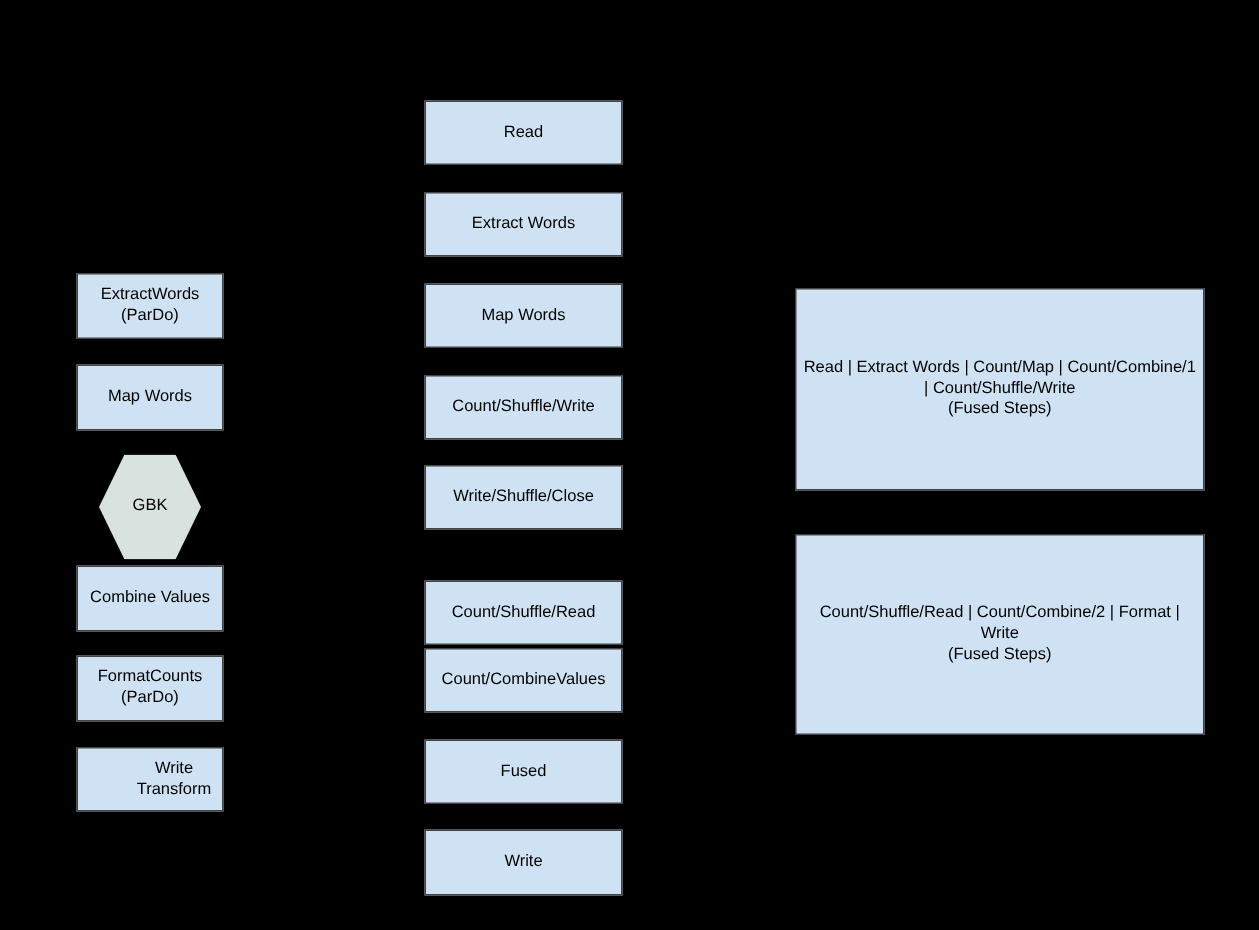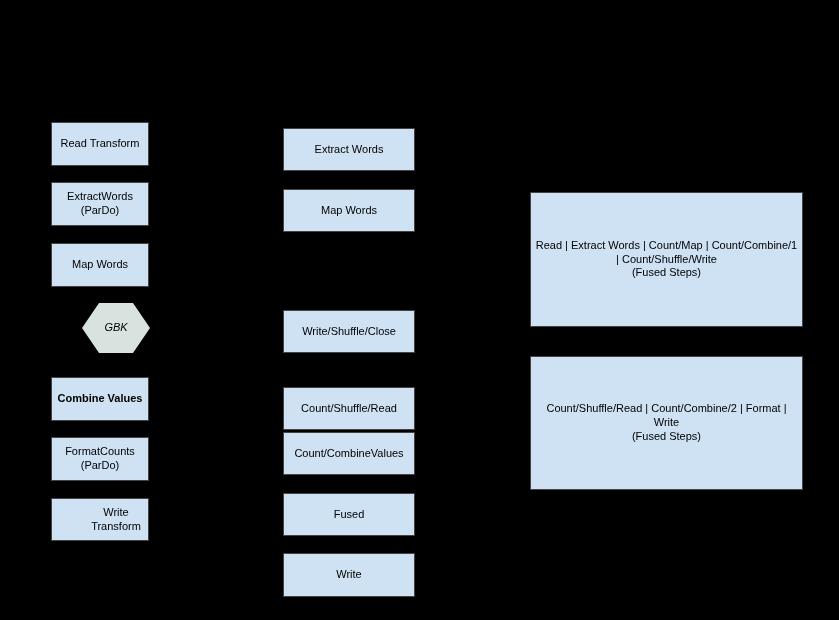--- a/index.html
+++ b/index.html
@@ -35,22 +35,22 @@
     background: var(--hex-fill, #d8e2df);
     clip-path: polygon(0 50%, 25% 0, 75% 0, 100% 50%, 75% 100%, 25% 100%);
   }
   .wide { padding: 0 4px; margin-top: 36px; }
 
   
   .col-left  { left: 51px;  width: 98px;  height: 44px; }
   .l0 { top: 122px; }
   .l1 { top: 182px; }
   .l2 { top: 243px; }
-  .lhex { left: 82px; top: 303px; width: 68px; height: 50px; font-style: italic; }
-  .l4 { top: 377px; font-weight: bold; }
+  .lhex { left: 66px; top: 303px; width: 68px; height: 70px; }
+  .l4 { top: 377px; }
   .l5 { top: 437px; }
   .l6 { top: 498px; height: 43px; padding-left: 32px; }
 
   
   .col-mid { left: 283px; width: 132px; height: 43px; }
   .m0 { top: 67px; }
   .m1 { top: 128px; }
   .m2 { top: 189px; }
   .m3 { top: 250px; }
   .m4 { top: 310px; }
@@ -62,32 +62,33 @@
   
   .col-right { left: 530px; width: 273px; }
   .r0 { top: 156px; height: 135px; }
   .r1 { top: 320px; height: 134px; }
 </style>
 </head>
 <body>
 
 <div class="canvas">
 
-  <div class="node rect col-left l0">Read Transform</div>
   <div class="node rect col-left l1">ExtractWords
 (ParDo)</div>
   <div class="node rect col-left l2">Map Words</div>
   <div class="node hex lhex">GBK</div>
   <div class="node rect col-left l4">Combine Values</div>
   <div class="node rect col-left l5">FormatCounts
 (ParDo)</div>
   <div class="node rect col-left l6">Write Transform</div>
 
+  <div class="node rect col-mid m0">Read</div>
   <div class="node rect col-mid m1">Extract Words</div>
   <div class="node rect col-mid m2">Map Words</div>
+  <div class="node rect col-mid m3">Count/Shuffle/Write</div>
   <div class="node rect col-mid m4">Write/Shuffle/Close</div>
   <div class="node rect col-mid m5">Count/Shuffle/Read</div>
   <div class="node rect col-mid m6">Count/CombineValues</div>
   <div class="node rect col-mid m7">Fused</div>
   <div class="node rect col-mid m8">Write</div>
 
   <div class="node rect wide col-right r0">Read | Extract Words | Count/Map | Count/Combine/1
 | Count/Shuffle/Write
 (Fused Steps)</div>
   <div class="node rect wide col-right r1">Count/Shuffle/Read | Count/Combine/2 | Format |

